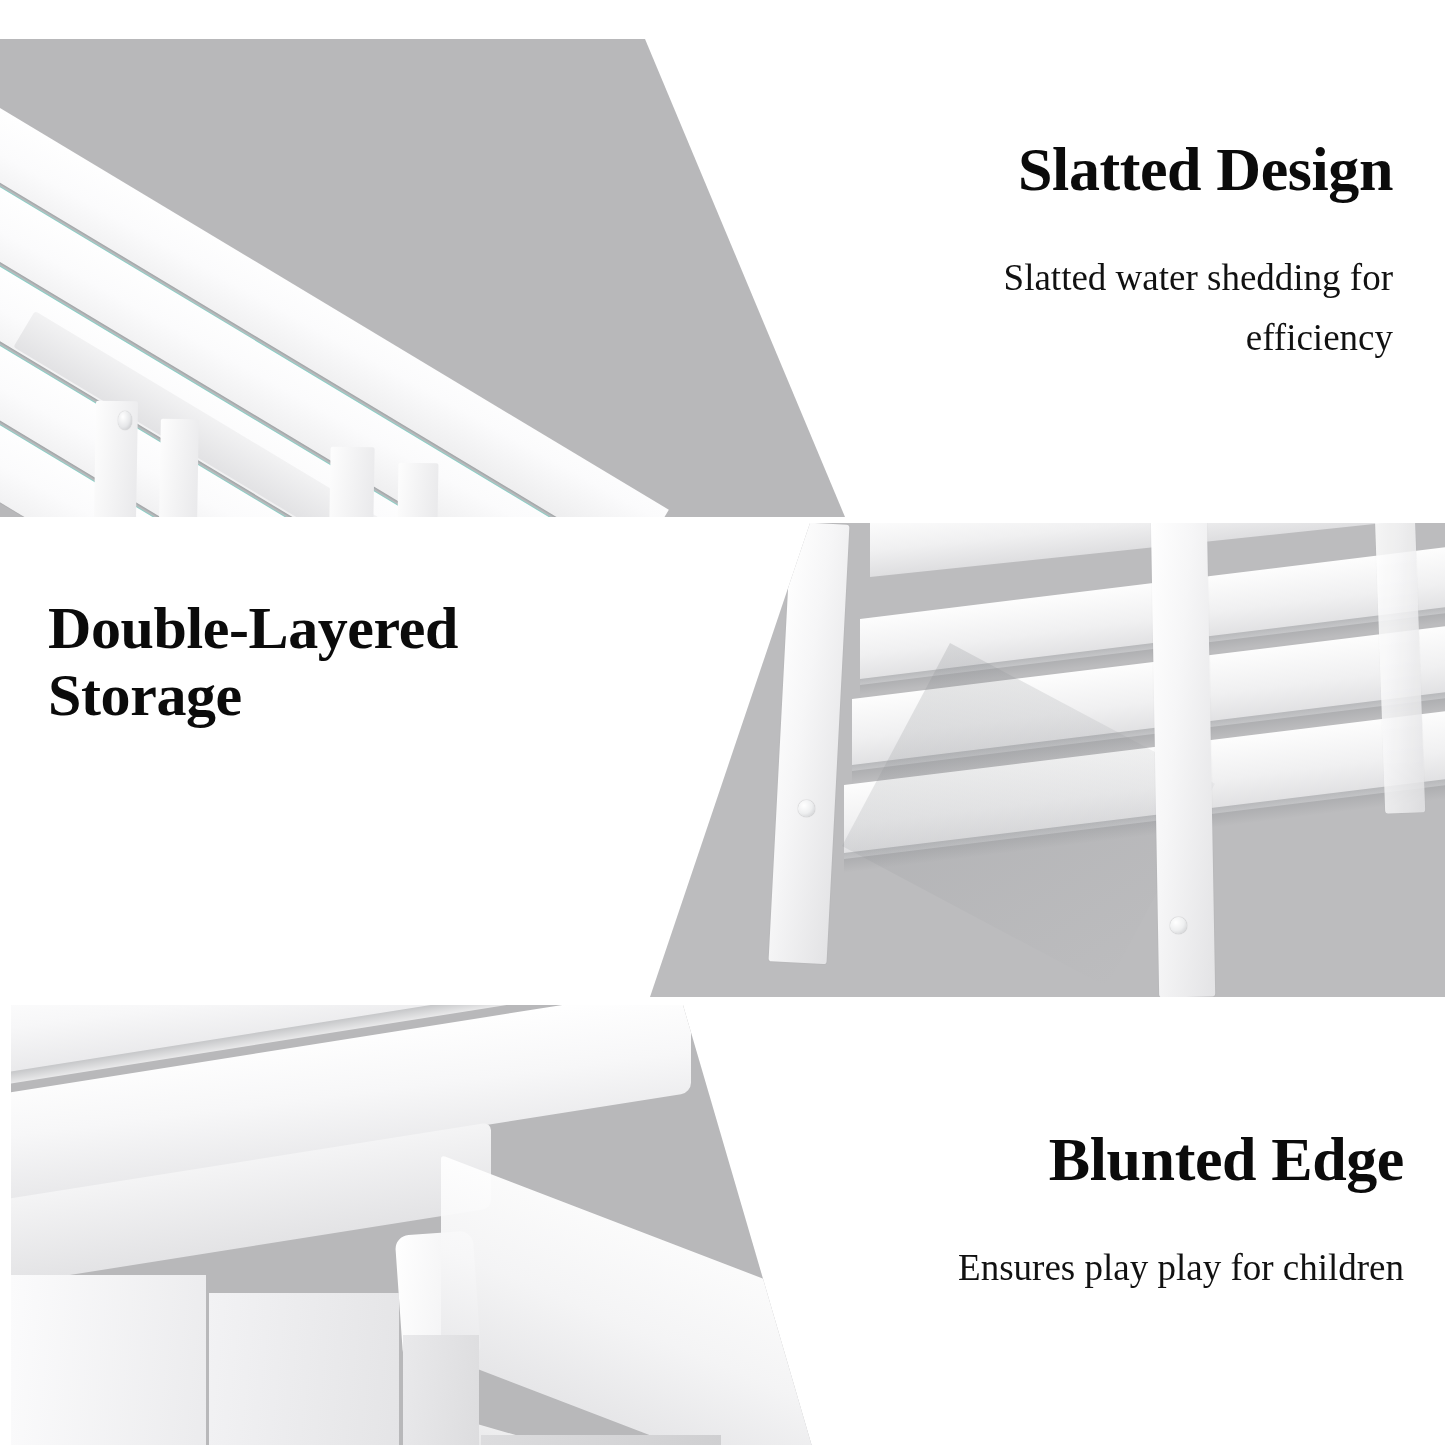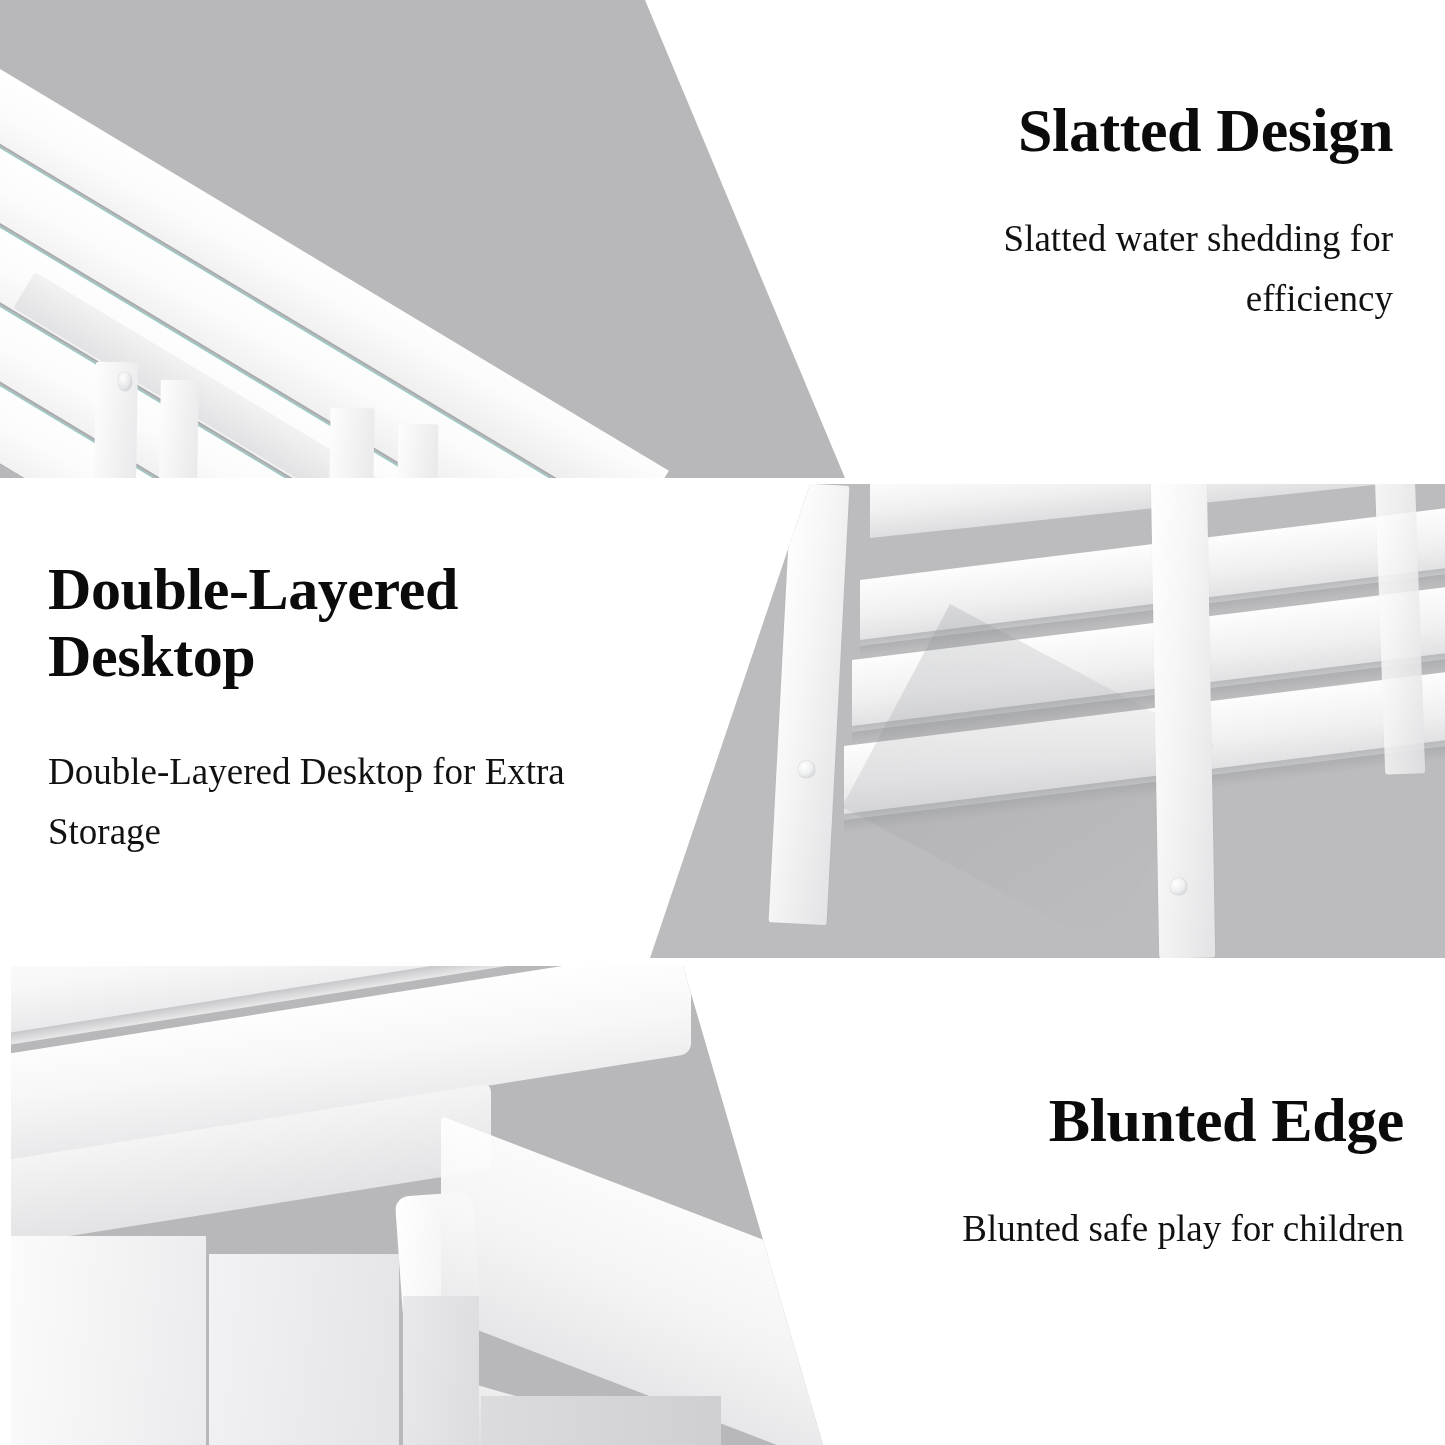--- a/index.html
+++ b/index.html
@@ -8,21 +8,21 @@
     -webkit-font-smoothing:antialiased;
   }
   #page{
     position:relative;
     width:1445px;height:1445px;
     overflow:hidden;
     background:#ffffff;
   }
 
   
-  .panel{position:absolute;overflow:hidden;}
+  .panel{position:absolute;overflow:hidden;margin-top:39px;}
   .panel .photo{position:absolute;inset:0;overflow:hidden;}
   .panel .copy{position:absolute;}
 
   
   #panel-1{left:0;top:0;width:1445px;height:478px;background:#ffffff;}
   #panel-1 .photo{
     left:0;top:0;width:860px;height:478px;
     background:#b8b8ba;
     clip-path:polygon(0 0, 645px 0, 845px 478px, 0 478px);
   }
@@ -201,22 +201,21 @@
       <div class="p2-leg" style="left:160px;top:0px;width:58px;height:440px;transform:rotate(3deg);"></div>
       <div class="p2-screw" style="left:178px;top:277px;"></div>
 
       <div class="p2-leg" style="left:535px;top:-10px;width:56px;height:484px;transform:rotate(-1deg);"></div>
       <div class="p2-screw" style="left:550px;top:394px;"></div>
 
       <div class="p2-leg" style="left:760px;top:-10px;width:40px;height:300px;transform:rotate(-2deg);opacity:.85;"></div>
     </div>
 
     <div class="copy">
-      <h2 class="f-title">Double-Layered Desktop</h2>
-      <p class="f-sub">Double-Layered Desktop for Extra Storage</p>
+      <h2 class="f-title">Double-Layered Storage</h2>
     </div>
   </section>
 
   <section class="panel" id="panel-3">
 
     <div class="photo">
 
       <div class="p3-slab" style="left:-60px;top:8px;width:760px;height:70px;transform:skewY(-9deg);"></div>
       <div class="p3-slab" style="left:-60px;top:76px;width:760px;height:12px;transform:skewY(-9deg);
                   background:linear-gradient(180deg,#c6c7c9,#e9e9ea);"></div>
@@ -238,17 +237,17 @@
                   background:linear-gradient(96deg,#f2f2f4,#e4e4e6);"></div>
       <div class="p3-leg" style="left:392px;top:330px;width:76px;height:149px;
                   background:linear-gradient(96deg,#e9e9eb,#dcdcde);"></div>
       <div class="p3-leg" style="left:470px;top:430px;width:240px;height:49px;
                   background:linear-gradient(96deg,#dcdcde,#cfcfd1);"></div>
 
     </div>
 
     <div class="copy">
       <h2 class="f-title">Blunted Edge</h2>
-      <p class="f-sub">Blunted safe play for children</p>
+      <p class="f-sub">Ensures play play for children</p>
     </div>
   </section>
 
 </div>
 
 </body></html>

